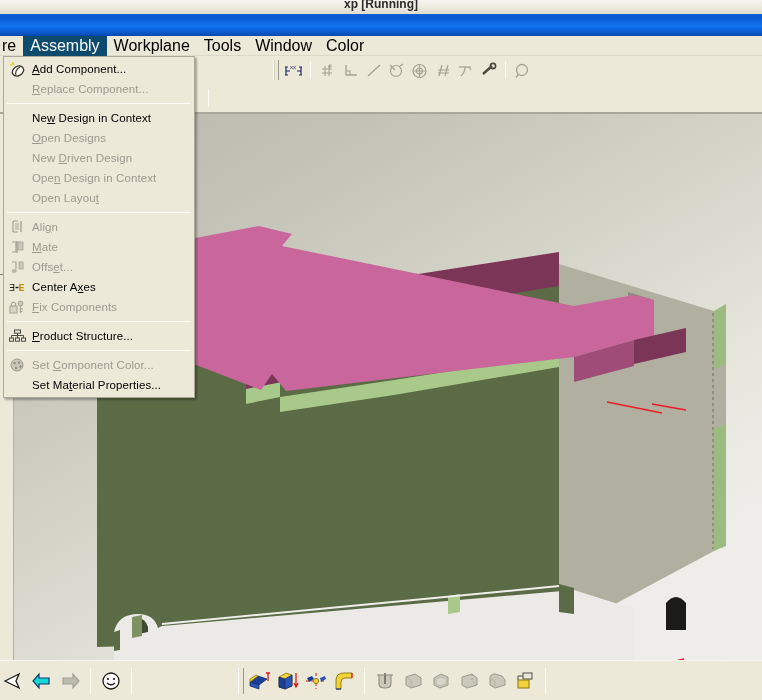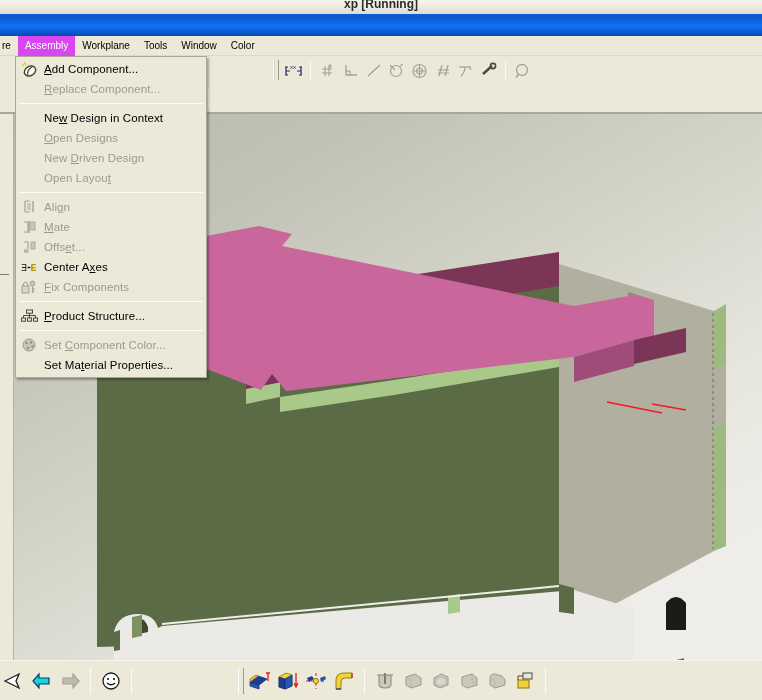--- a/index.html
+++ b/index.html
@@ -24,27 +24,27 @@
   }
   .vm-blue {
     position: absolute; left: 0; top: 14px; width: 762px; height: 22px;
     background: linear-gradient(to bottom, #0a5fd8 0%, #0b59cf 14%, #1273f2 55%, #0a55c6 88%, #0748a8 100%);
   }
 
   
   .menubar {
     position: absolute; left: 0; top: 36px; width: 762px; height: 20px;
     background: #ece9d8; border-bottom: 1px solid #dcd9c8;
-    display: flex; align-items: center; font-size: 10px; color: #000;
+    display: flex; align-items: center; font-size: 16px; color: #000;
   }
   .menubar .mi {
     height: 20px; line-height: 20px; padding: 0 7px; white-space: nowrap; cursor: default;
   }
   .menubar .mi.first { padding-left: 2px; }
-  .menubar .mi.active { background: #d946ef; color: #fff; }
+  .menubar .mi.active { background: #0c4a6e; color: #fff; }
 
   
   .toolbar-row {
     position: absolute; left: 0; width: 762px; height: 28px;
     background: #ece9d8;
     display: flex; align-items: center;
   }
   #toolbar1 { top: 56px; }
   #toolbar2 { top: 84px; border-bottom: 2px solid #a8a89a; height: 30px; }
   .tb-grip {
@@ -101,21 +101,21 @@
             border-right: 1px solid #fcfbf4; }
   .bb-btn { width: 28px; height: 28px; display: flex; align-items: center; justify-content: center; }
   .bb-spacer { flex: 1 1 auto; }
   .bb-grip {
     width: 6px; height: 26px; margin: 0 2px 0 4px;
     border-left: 1px solid #fff; border-right: 1px solid #9a9a8c;
   }
 
   
   .dropdown {
-    position: absolute; left: 15px; top: 56px; width: 192px;
+    position: absolute; left: 3px; top: 56px; width: 192px;
     background: #ece9d8;
     border: 1px solid #aca899;
     box-shadow: 2px 2px 2px rgba(0,0,0,0.30);
     padding: 2px 0 2px 0;
     z-index: 40;
   }
   .dropdown .row {
     position: relative; height: 20px; display: flex; align-items: center;
     font-size: 11.5px; color: #000; white-space: nowrap; cursor: default;
   }
@@ -328,20 +328,24 @@
     <div class="row disabled">
       <span class="ic"></span>
       <span class="lbl"><u>O</u>pen Designs</span>
     </div>
 
     <div class="row disabled">
       <span class="ic"></span>
       <span class="lbl">New <u>D</u>riven Design</span>
     </div>
 
+    <div class="row disabled">
+      <span class="ic"></span>
+      <span class="lbl">Ope<u>n</u> Design in Context</span>
+    </div>
 
     <div class="row disabled">
       <span class="ic"></span>
       <span class="lbl">Open Layou<u>t</u></span>
     </div>
 
     <div class="sep"></div>
 
     <div class="row disabled">
       <span class="ic">

